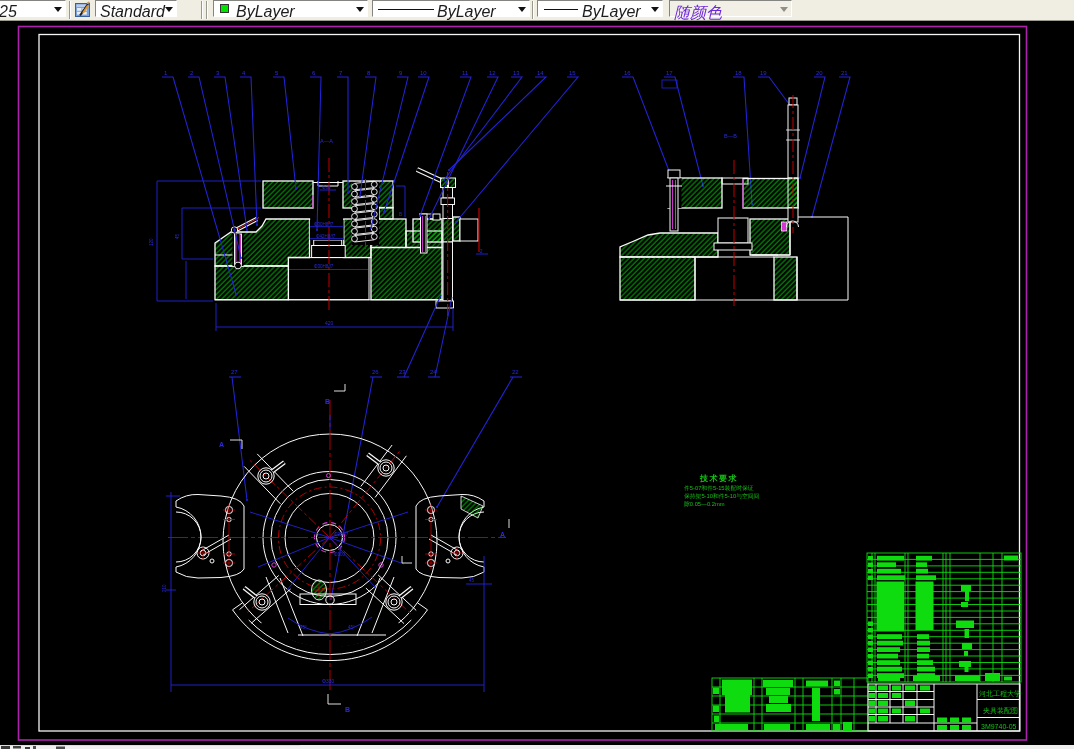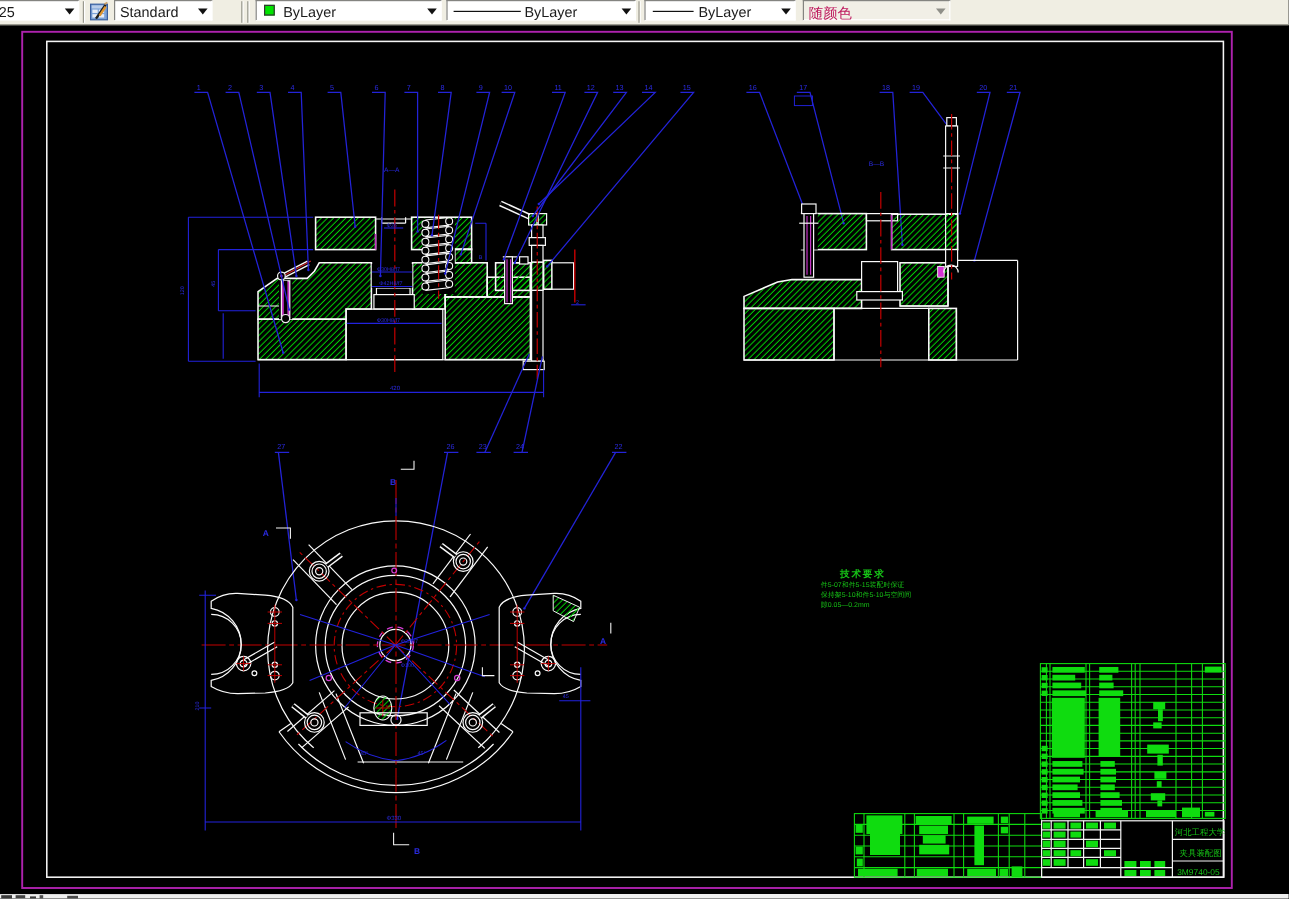--- a/index.html
+++ b/index.html
@@ -1,20 +1,20 @@
 <!DOCTYPE html>
 <html><head>
 <meta charset="utf-8">
 <style>
 html,body{margin:0;padding:0;background:#000;width:1074px;height:749px;overflow:hidden;}
 *{box-sizing:border-box;}
 body{font-family:"Liberation Sans",sans-serif;position:relative;}
 #toolbar{position:absolute;left:0;top:0;width:1074px;height:21px;background:#f0eee3;border-bottom:1px solid #9b9a8f;}
 .combo{position:absolute;top:0px;height:17px;background:#fff;border-top:1px solid #848480;border-left:1px solid #848480;border-bottom:1px solid #fff;border-right:1px solid #fff;font-size:12px;color:#222;}
-.combo .txt{position:absolute;left:4px;top:2px;white-space:nowrap;font-size:12px;color:#1c1c1c;}
+.combo .txt{position:absolute;left:4px;top:2px;white-space:nowrap;font-size:16px;color:#1c1c1c;font-style:italic;}
 .arrow{position:absolute;right:3px;top:6px;width:0;height:0;border-left:4px solid transparent;border-right:4px solid transparent;border-top:5px solid #111;}
 .arrow.gray{border-top-color:#8f8f88;}
 .sep{position:absolute;top:1px;height:18px;width:2px;border-left:1px solid #9a998e;border-right:1px solid #fff;}
 #canvas{position:absolute;left:0;top:23px;width:1074px;height:722px;background:#000;}
 #statusbar{position:absolute;left:0;top:745px;width:1074px;height:4px;background:#efefef;}
 svg{position:absolute;left:0;top:0;}
 </style>
 </head>
 <body>
 <div id="canvas"></div>
@@ -53,21 +53,21 @@
       <span style="position:absolute;left:5px;top:8px;width:56px;height:1px;background:#111;"></span>
       <span class="arrow"></span>
     </div>
   <div class="sep" style="left:532px;"></div>
   <div class="combo" style="left:537px;width:126px;">
       <span class="txt" style="left:44px;">ByLayer</span>
       <span style="position:absolute;left:6px;top:8px;width:34px;height:1px;background:#111;"></span>
       <span class="arrow"></span>
     </div>
   <div class="combo" style="left:669px;width:123px;background:#f1efe6;">
-      <span class="txt" style="color:#be185d;">随颜色</span>
+      <span class="txt" style="color:#6d28d9;">随颜色</span>
       <span class="arrow gray"></span>
     </div>
 </div>
 <div id="statusbar">
 <svg width="300" height="4">
       <rect x="0" y="0" width="300" height="0.8" fill="#d9d9d9"></rect>
       <rect x="1" y="1" width="9" height="3" fill="#3a3a3a"></rect>
       <rect x="13" y="1" width="8" height="2.5" fill="#444"></rect>
       <rect x="25" y="2" width="5" height="2" fill="#3a3a3a"></rect>
       <rect x="33" y="1" width="3" height="3" fill="#505050"></rect>

